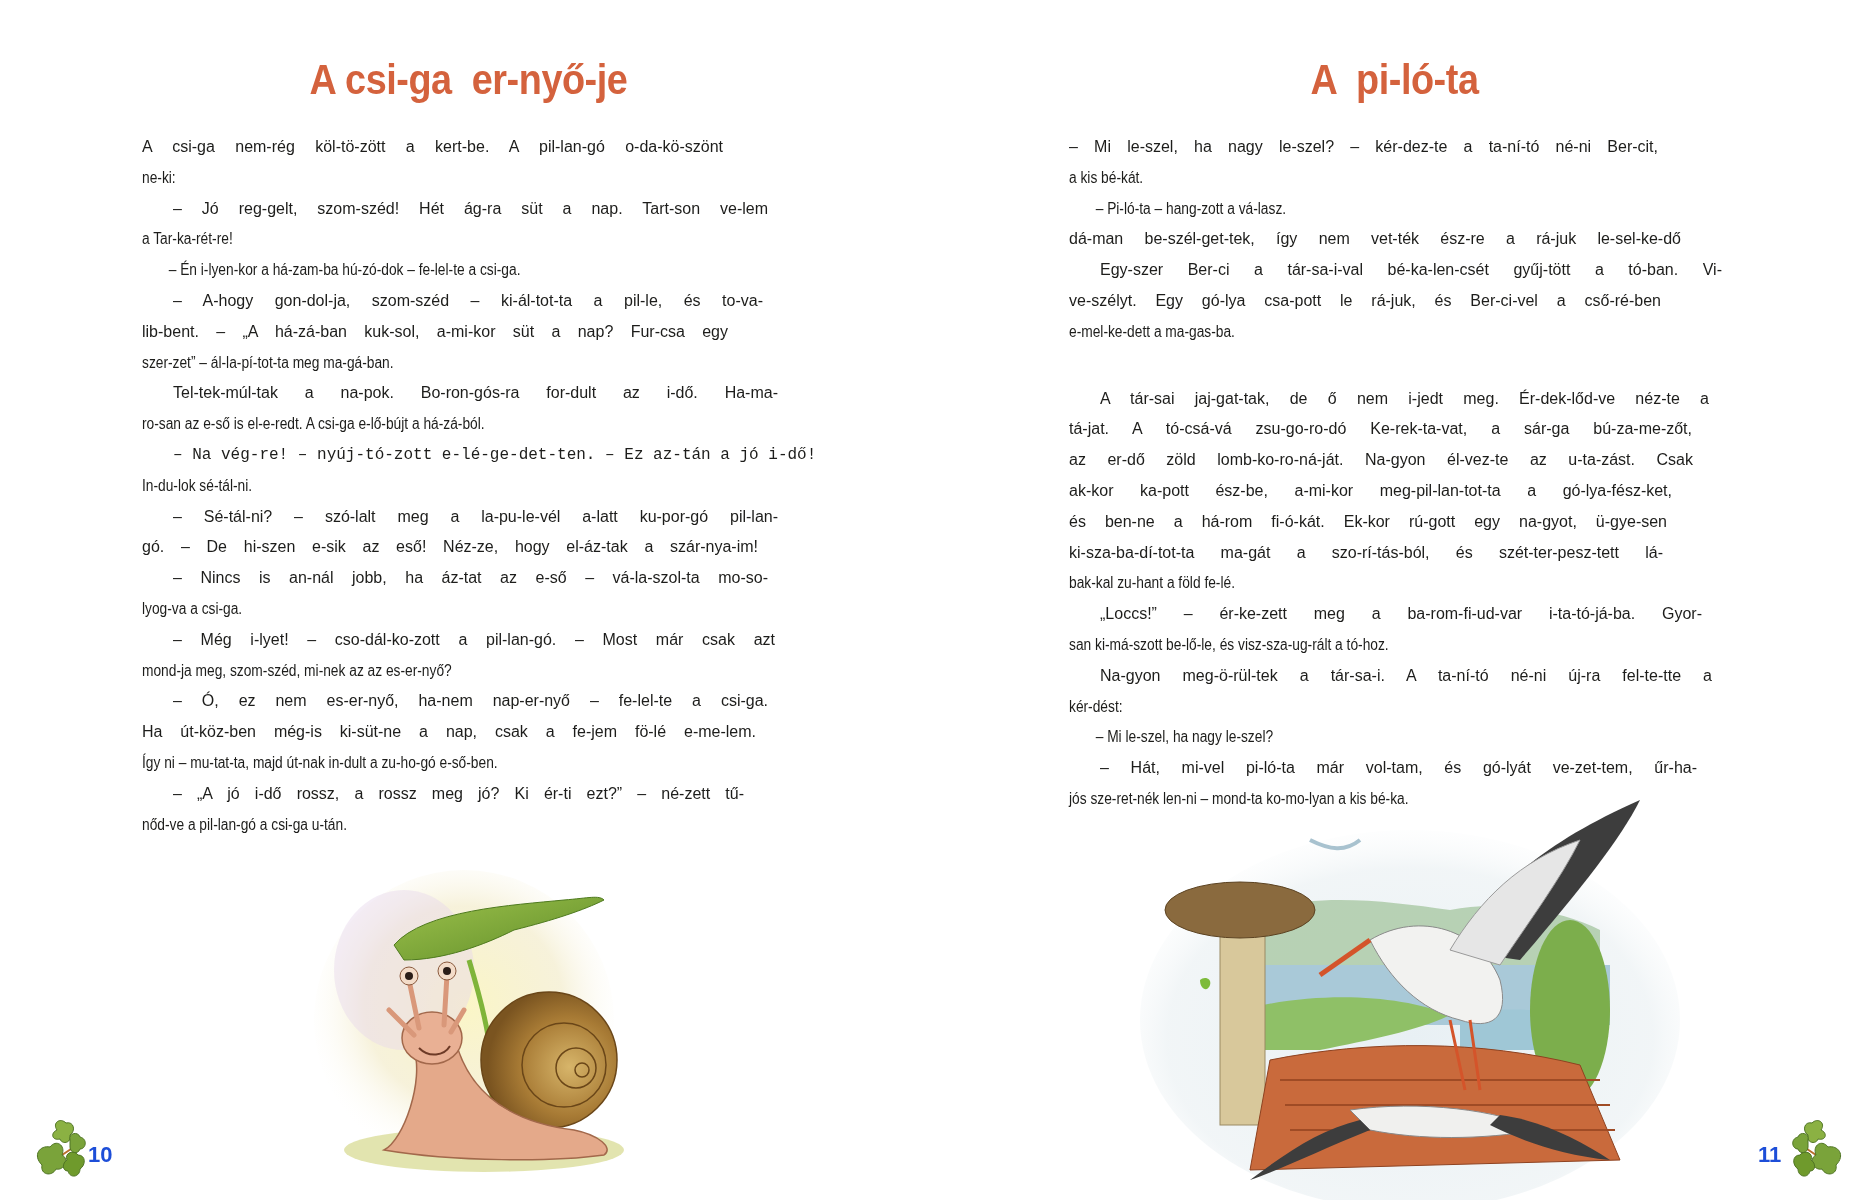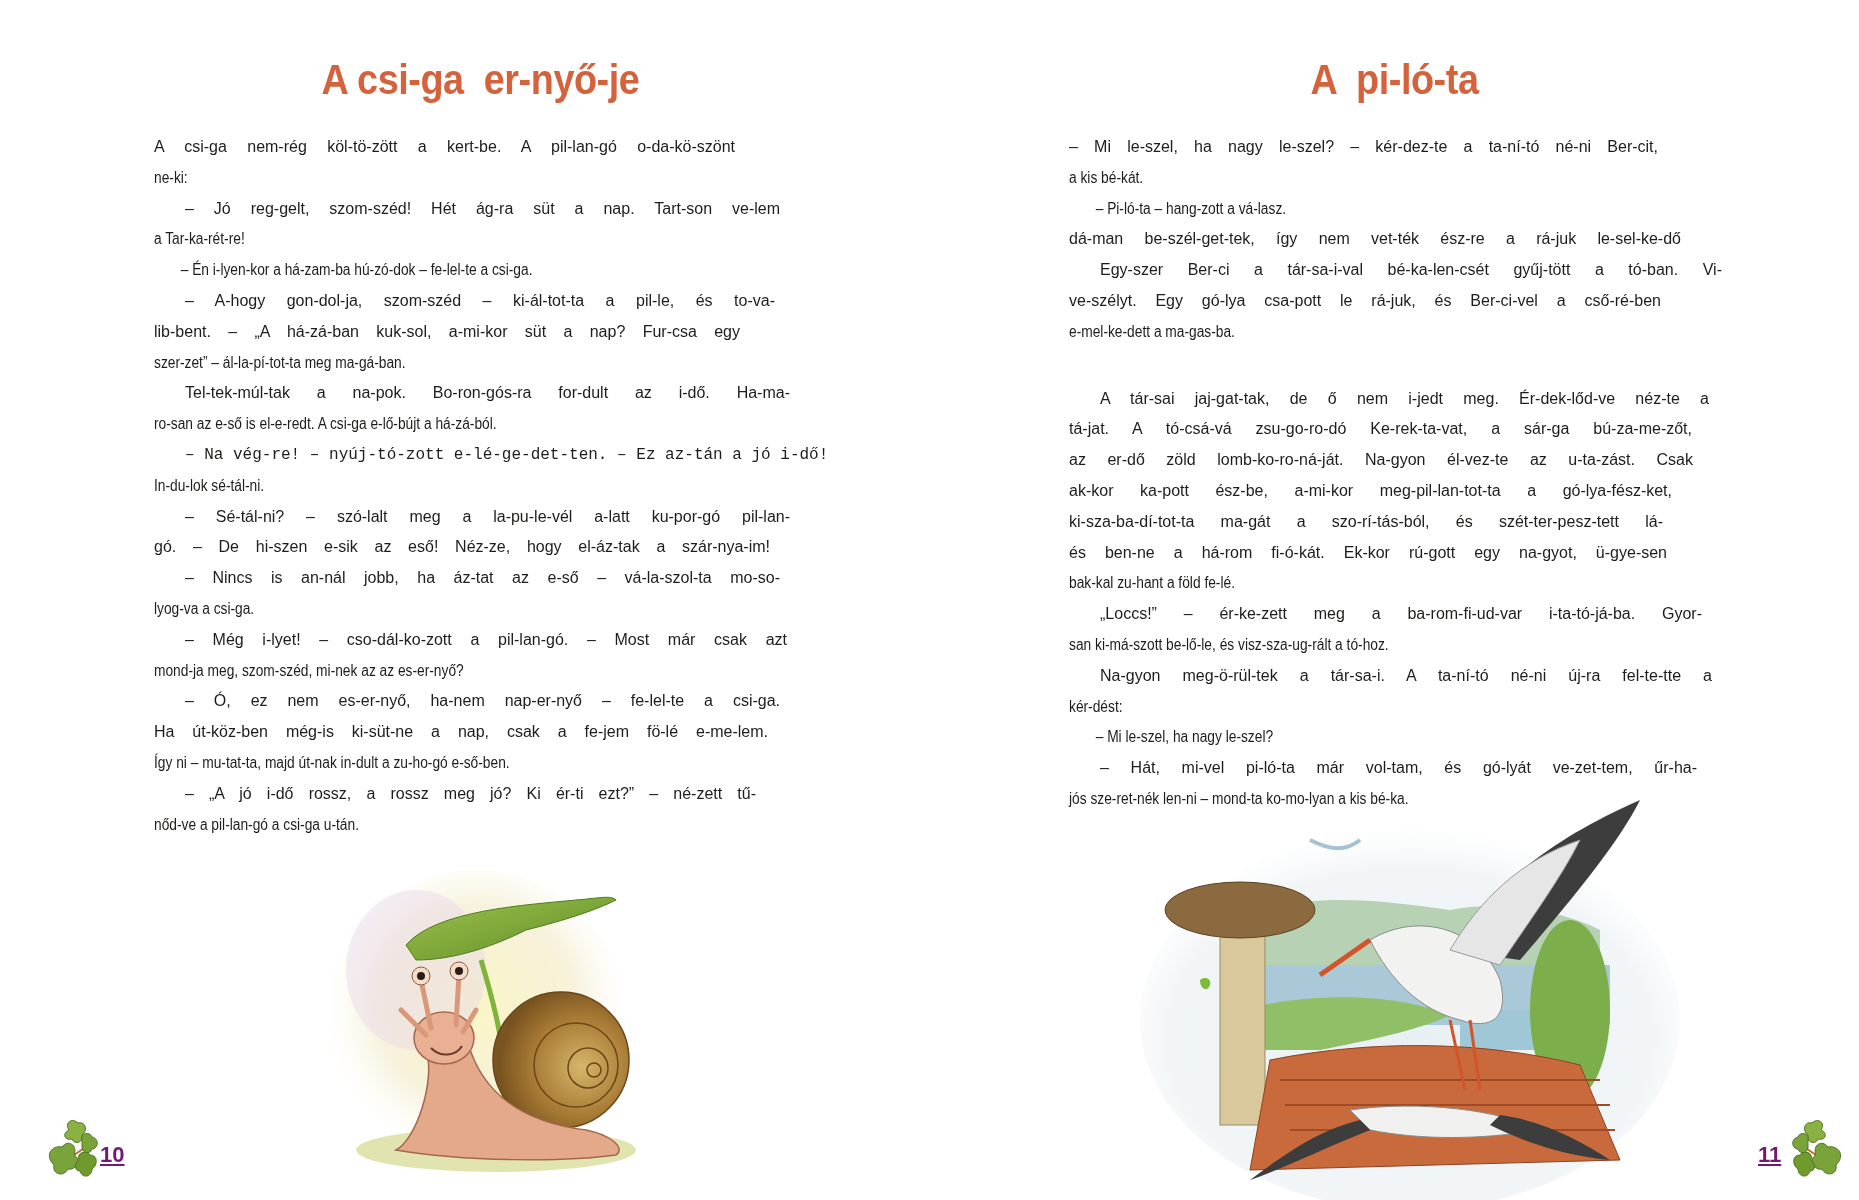--- a/index.html
+++ b/index.html
@@ -1,29 +1,29 @@
 <!DOCTYPE html>
 <html><head>
 <meta charset="utf-8">
 <style>
   html, body { margin:0; padding:0; background:#ffffff; }
   body { width:1859px; height:1200px; position:relative; overflow:hidden; font-family:"Liberation Sans", sans-serif; color:#1d1d1b; }
   .page { position:absolute; top:0; height:1200px; }
-  .page.left { left:16px; width:929px;padding-left:37px; }
+  .page.left { left:4px; width:929px;padding-left:37px; }
   .page.right { left:930px; width:929px; }
   .title { position:absolute; top:56px; left:0; width:100%; text-align:center; color:#d4623d; font-family:"Liberation Sans", sans-serif; font-weight:bold; font-size:42px; letter-spacing:-0.5px; transform:scaleX(0.9); transform-origin:center; white-space:pre; }
   .page.left .title { left:0; width:929px; left:-0px; }
   .page.left .title { width:929px; margin-left:0; left:0; }
   .body { position:absolute; top:132px; font-size:16px; line-height:30.8px; }
   .page.left .body { left:138px; width:655px; }
   .page.right .body { left:139px; width:657px; }
   .line { display:block; white-space:nowrap; text-align:justify; text-align-last:justify; transform-origin:left center; }
   .line.last { text-align-last:left; }
   .line.ind { padding-left:31px; }
-  .pagenum { position:absolute; top:1142px; color:#701a75; font-weight:bold; font-size:22px; font-family:"Liberation Sans", sans-serif;text-decoration:underline; }
+  .pagenum { position:absolute; top:1142px; color:#1d4ed8; font-weight:bold; font-size:22px; font-family:"Liberation Sans", sans-serif; }
   .leaf { position:absolute; top:1115px; width:70px; height:72px; }
   .illus { position:absolute; }
 </style>
 </head>
 <body>
 
 <div class="page left">
   <div class="title">A csi-ga  er-nyő-je</div>
   <div class="body" id="left-body">
       <span class="line" style="display: block; width: 581px; transform: scaleX(1);">A csi-ga nem-rég köl-tö-zött a kert-be. A pil-lan-gó o-da-kö-szönt</span>
@@ -104,22 +104,22 @@
       <span class="line last" style="display: block; width: auto; transform: scaleX(0.86);">a kis bé-kát.</span>
       <span class="line ind last" style="display: block; width: auto; transform: scaleX(0.86);">– Pi-ló-ta – hang-zott a vá-lasz.</span>
       <span class="line" style="display: block; width: 612px; transform: scaleX(1);">dá-man be-szél-get-tek, így nem vet-ték ész-re a rá-juk le-sel-ke-dő</span>
       <span class="line ind" style="display: block; width: 622px; transform: scaleX(1);">Egy-szer Ber-ci a tár-sa-i-val bé-ka-len-csét gyűj-tött a tó-ban. Vi-</span>
       <span class="line" style="display: block; width: 592px; transform: scaleX(1);">ve-szélyt. Egy gó-lya csa-pott le rá-juk, és Ber-ci-vel a cső-ré-ben</span>
       <span class="line last" style="display: block; width: auto; transform: scaleX(0.86);">e-mel-ke-dett a ma-gas-ba.</span>
       <span class="line ind" style="display: block; width: 609px; transform: scaleX(1); margin-top: 36px;">A tár-sai jaj-gat-tak, de ő nem i-jedt meg. Ér-dek-lőd-ve néz-te a</span>
       <span class="line" style="display: block; width: 623px; transform: scaleX(1);">tá-jat. A tó-csá-vá zsu-go-ro-dó Ke-rek-ta-vat, a sár-ga bú-za-me-zőt,</span>
       <span class="line" style="display: block; width: 624px; transform: scaleX(1);">az er-dő zöld lomb-ko-ro-ná-ját. Na-gyon él-vez-te az u-ta-zást. Csak</span>
       <span class="line" style="display: block; width: 603px; transform: scaleX(1);">ak-kor ka-pott ész-be, a-mi-kor meg-pil-lan-tot-ta a gó-lya-fész-ket,</span>
+      <span class="line" style="display: block; width: 598px; transform: scaleX(1);">és ben-ne a há-rom fi-ó-kát. Ek-kor rú-gott egy na-gyot, ü-gye-sen</span>
       <span class="line" style="display: block; width: 594px; transform: scaleX(1);">ki-sza-ba-dí-tot-ta ma-gát a szo-rí-tás-ból, és szét-ter-pesz-tett lá-</span>
-      <span class="line" style="display: block; width: 598px; transform: scaleX(1);">és ben-ne a há-rom fi-ó-kát. Ek-kor rú-gott egy na-gyot, ü-gye-sen</span>
       <span class="line last" style="display: block; width: auto; transform: scaleX(0.86);">bak-kal zu-hant a föld fe-lé.</span>
       <span class="line ind" style="display: block; width: 602px; transform: scaleX(1);">„Loccs!” – ér-ke-zett meg a ba-rom-fi-ud-var i-ta-tó-já-ba. Gyor-</span>
       <span class="line last" style="display: block; width: auto; transform: scaleX(0.86);">san ki-má-szott be-lő-le, és visz-sza-ug-rált a tó-hoz.</span>
       <span class="line ind" style="display: block; width: 612px; transform: scaleX(1);">Na-gyon meg-ö-rül-tek a tár-sa-i. A ta-ní-tó né-ni új-ra fel-te-tte a</span>
       <span class="line last" style="display: block; width: auto; transform: scaleX(0.86);">kér-dést:</span>
       <span class="line ind last" style="display: block; width: auto; transform: scaleX(0.86);">– Mi le-szel, ha nagy le-szel?</span>
       <span class="line ind" style="display: block; width: 597px; transform: scaleX(1);">– Hát, mi-vel pi-ló-ta már vol-tam, és gó-lyát ve-zet-tem, űr-ha-</span>
       <span class="line last" style="display: block; width: auto; transform: scaleX(0.86);">jós sze-ret-nék len-ni – mond-ta ko-mo-lyan a kis bé-ka.</span>
     </div>
 

